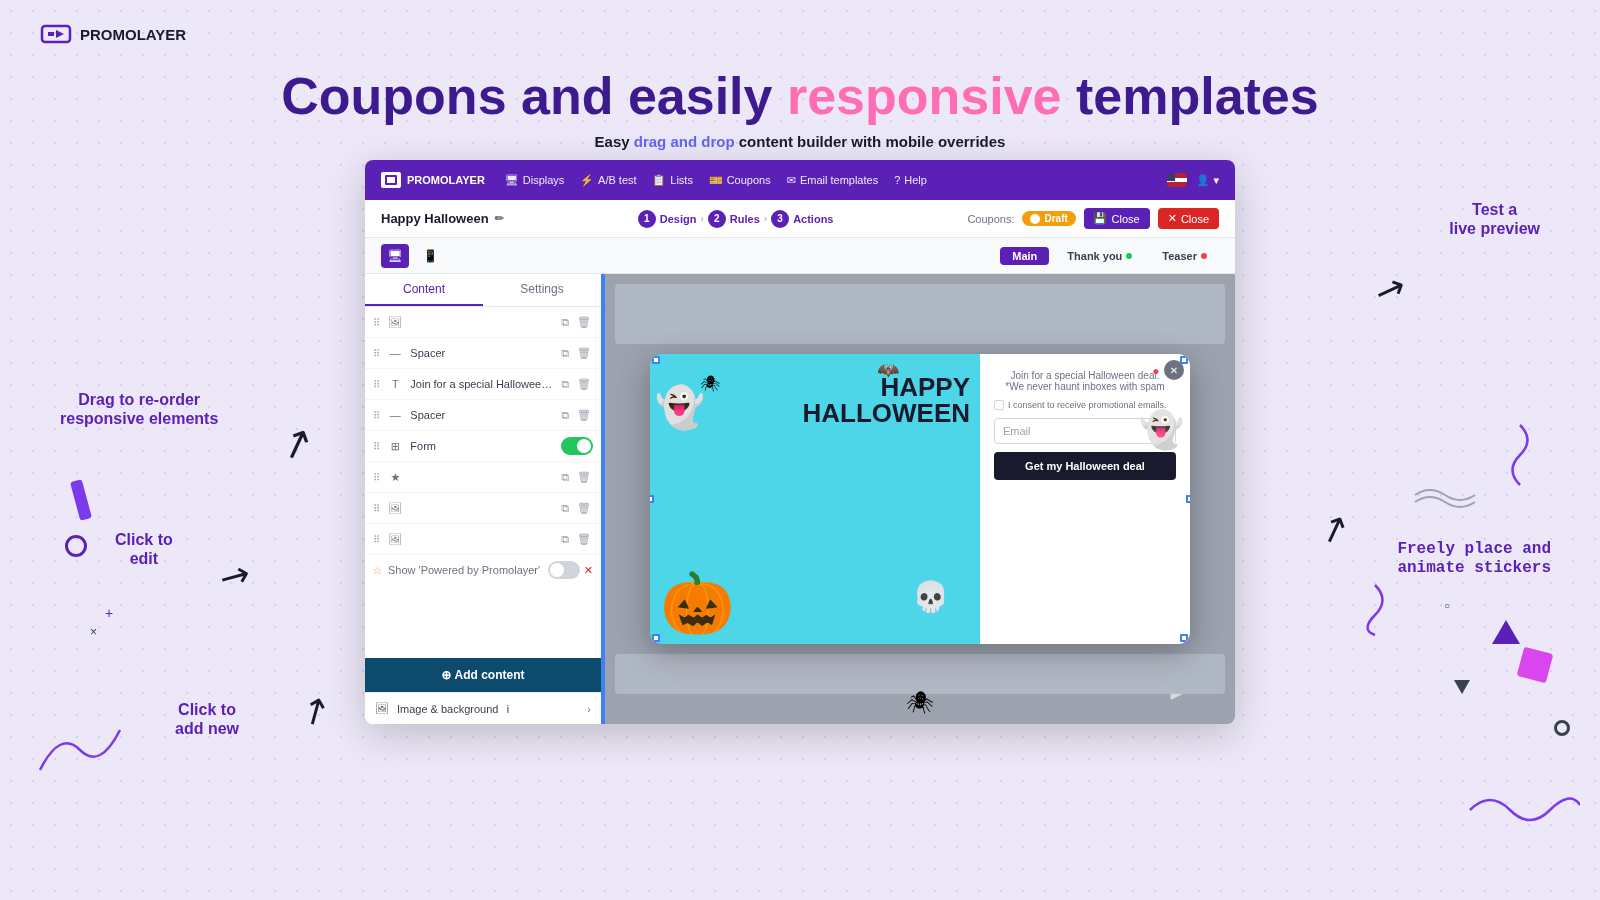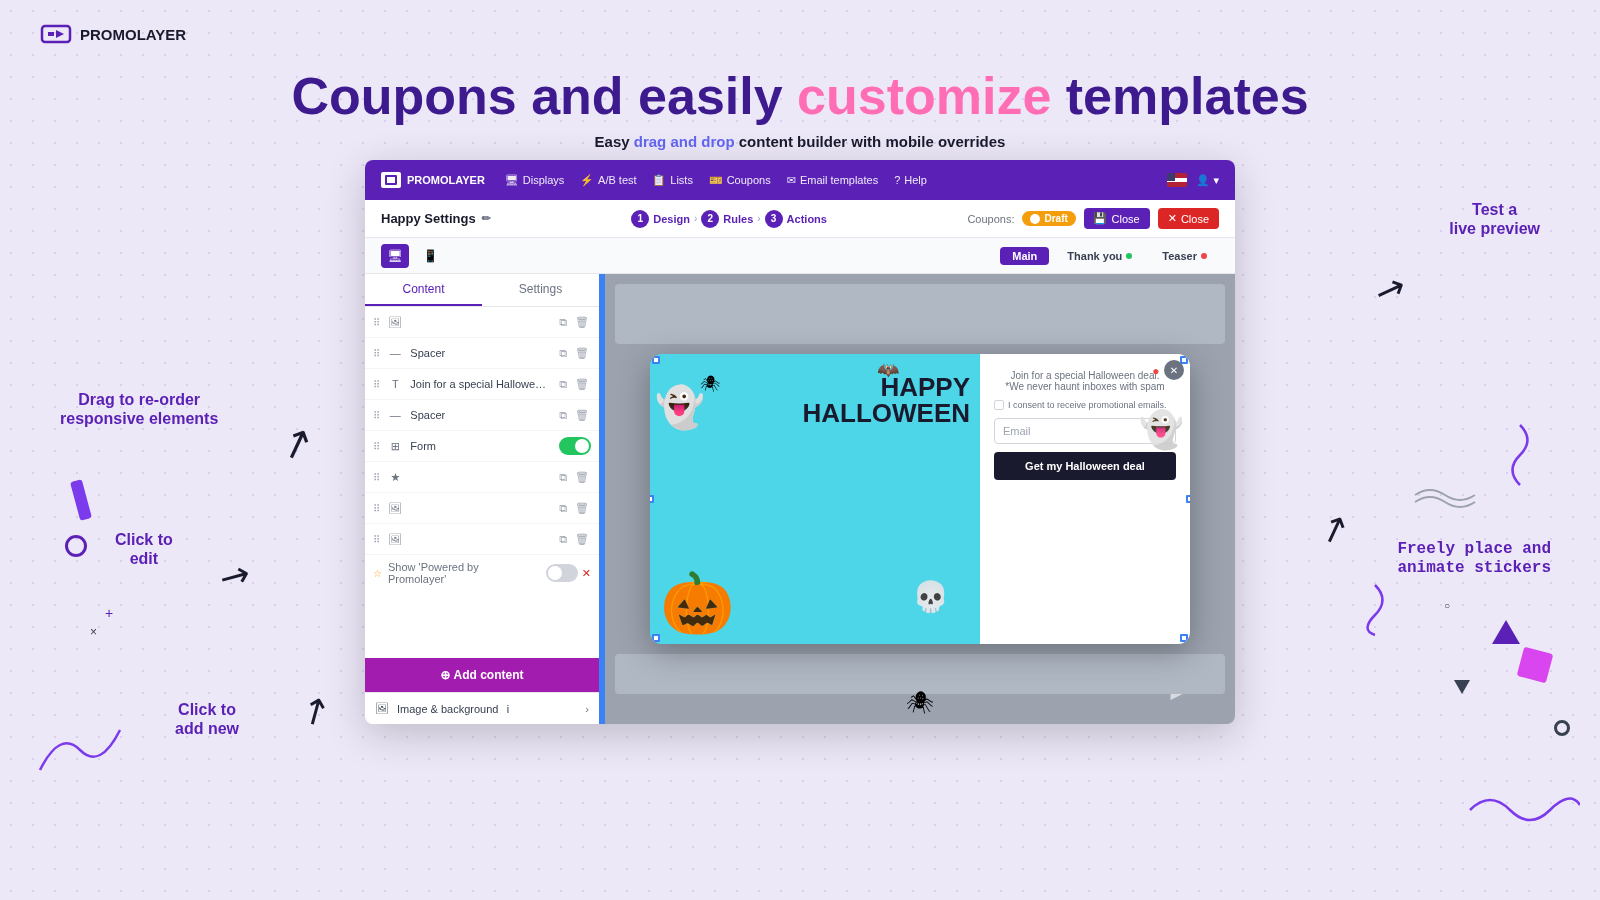--- a/index.html
+++ b/index.html
@@ -309,21 +309,21 @@
     
     .editor-area {
       display: flex;
       height: 450px;
     }
 
     
     .left-panel {
       width: 240px;
       background: #fff;
-      border-right: 6px solid #3b82f6;
+      border-right: 4px solid #3b82f6;
       display: flex;
       flex-direction: column;
       flex-shrink: 0;
     }
     .panel-tabs {
       display: flex;
       border-bottom: 1px solid #e5e7eb;
     }
     .panel-tab {
       flex: 1;
@@ -427,21 +427,21 @@
     .powered-row {
       display: flex;
       align-items: center;
       padding: 6px 8px;
       gap: 6px;
       font-size: 11px;
       color: #6b7280;
     }
 
     .add-content-btn {
-      background: #a21caf;
+      background: #0c4a6e;
       color: white;
       border: none;
       padding: 10px;
       font-size: 12px;
       font-weight: 600;
       cursor: pointer;
       display: flex;
       align-items: center;
       justify-content: center;
       gap: 6px;
@@ -631,21 +631,21 @@
       <rect x="2" y="8" width="28" height="16" rx="3" fill="none" stroke="#5b21b6" stroke-width="2.5"></rect>
       <path d="M8 14 L14 14 L14 18 L8 18 Z" fill="#5b21b6"></path>
       <path d="M16 12 L24 16 L16 20 Z" fill="#5b21b6"></path>
     </svg>
     <span>PROMOLAYER</span>
   </div>
 </div>
 
 <div class="headline-section">
   <div class="headline-main">
-    <span>Coupons and easily </span><span class="highlight-pink">customize</span><span> templates</span>
+    <span>Coupons and easily </span><span class="highlight-pink">responsive</span><span> templates</span>
   </div>
   <div class="headline-sub">
     <span>Easy </span><span class="highlight-blue">drag and drop</span><span> content builder with mobile overrides</span>
   </div>
 </div>
 
 <div class="main-content">
 
   <div class="browser-mockup">
 
@@ -685,21 +685,21 @@
       <div class="nav-right">
         <div class="flag-icon"></div>
         <div class="user-icon">
           <span>👤 ▾</span>
         </div>
       </div>
     </div>
 
     <div class="breadcrumb-bar">
       <div class="display-name">
-        <span>Happy Settings</span>
+        <span>Happy Halloween</span>
         <span style="cursor:pointer;color:#6b7280;font-size:11px">✏</span>
       </div>
       <div class="breadcrumb-steps">
         <div class="step-badge">1</div>
         <span class="step-label">Design</span>
         <span class="step-arrow">›</span>
         <div class="step-badge">2</div>
         <span class="step-label">Rules</span>
         <span class="step-arrow">›</span>
         <div class="step-badge">3</div>

